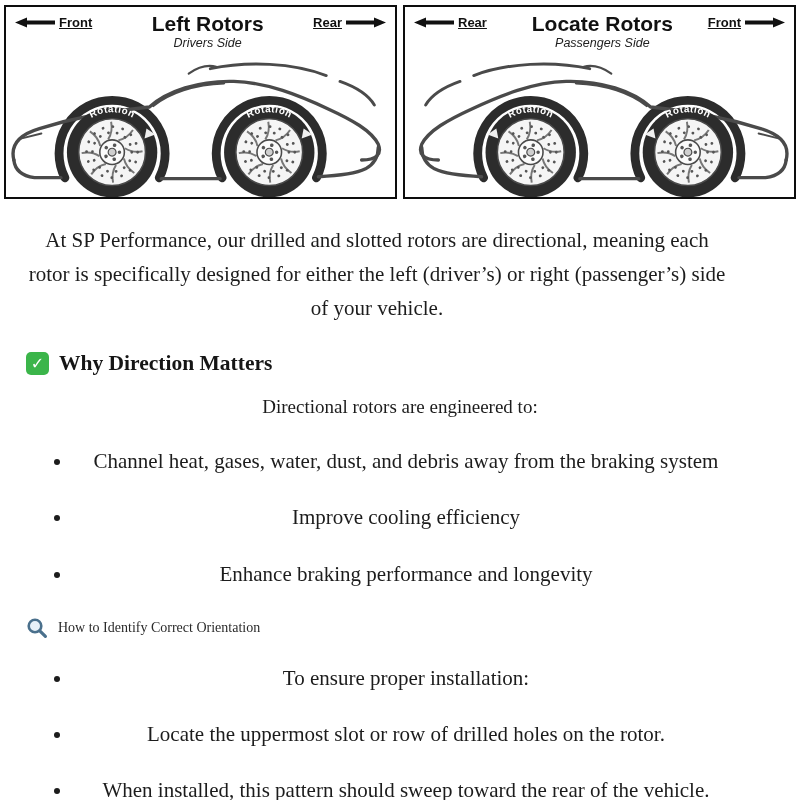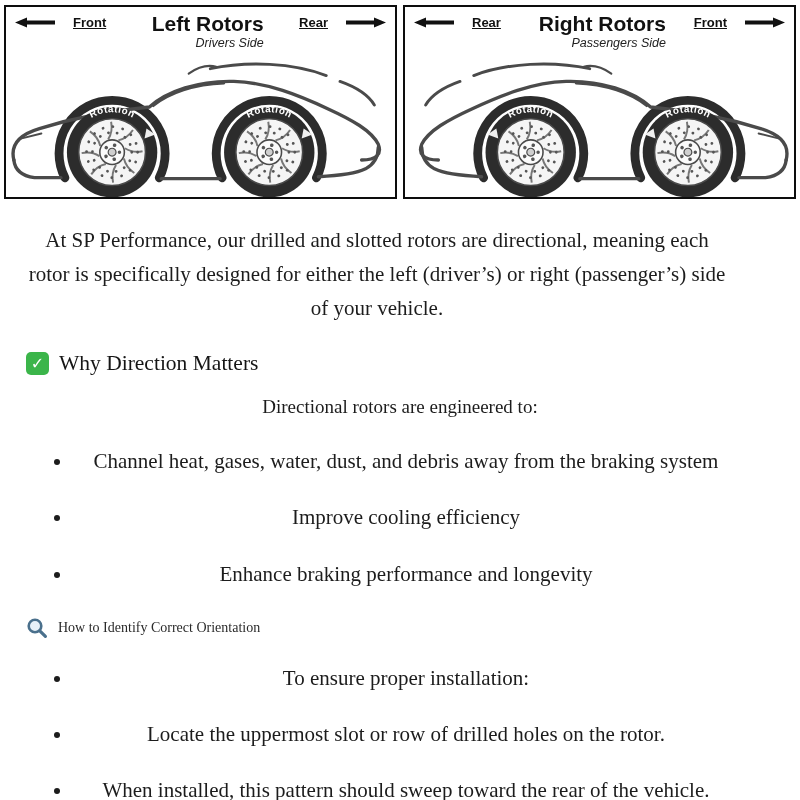--- a/index.html
+++ b/index.html
@@ -3,32 +3,32 @@
 <meta charset="utf-8">
 <style>
   html,body { margin:0; padding:0; background:#ffffff; }
   body { width:800px; font-family:"Liberation Serif", serif; color:#1c1c1c; }
 
   
   .diagram-row { display:flex; gap:6px; padding:5px 4px 2px; box-sizing:border-box; }
   .panel { flex:1; border:2px solid #0d0d0d; background:#fff; min-width:0; }
   .panel-header { display:flex; justify-content:space-between; align-items:flex-start;
                   padding:5px 8px 0; font-family:"Liberation Sans", sans-serif; }
-  .dir { display:flex; align-items:center; gap:17px; margin-top:3px; }
+  .dir { display:flex; align-items:center; gap:3px; margin-top:3px; }
   .dir-label { font-weight:bold; font-size:13px; text-decoration:underline; color:#111; }
-  .panel-titles { text-align:right; line-height:1.12;margin-left:10px; }
+  .panel-titles { text-align:center; line-height:1.12;margin-left:10px; }
   .panel-title { font-size:21px; font-weight:bold; color:#111; }
   .panel-subtitle { font-size:12.5px; font-style:italic; font-weight:normal; color:#222; }
   .car-svg { display:block; width:100%; height:auto; }
 
   
   .content { padding:4px 26px 14px;text-align:center; }
   .intro { font-size:21px; line-height:1.62; margin:18px 0 8px; max-width:702px; }
   .sec-heading { display:flex; align-items:center; gap:10px; margin:26px 0 8px; }
-  .sec-heading .txt-bold { font-size:21.5px; font-weight:normal; color:#151515; }
+  .sec-heading .txt-bold { font-size:21.5px; font-weight:bold; color:#151515; }
   .sec-heading .txt-reg { font-size:14px; font-weight:normal; color:#2a2a2a; }
   .check-icon { display:inline-flex; align-items:center; justify-content:center;
                 width:23px; height:23px; border-radius:5px; background:#3bb54a;
                 color:#fff; font-size:16px; font-weight:bold;
                 font-family:"DejaVu Sans", sans-serif; flex:0 0 auto; }
   .lead { font-size:19px; line-height:1.6; margin:16px 0 6px; }
   ul.blist { margin:10px 0 22px; padding-left:47px; }
   ul.blist li { font-size:21px; line-height:1.58; margin:23px 0; padding-left:2px;
                 max-width:662px; }
 </style>
@@ -105,21 +105,21 @@
 
   <div class="panel">
     <div class="panel-header">
       <div class="dir">
         <svg width="42" height="11" viewBox="0 0 42 11">
           <path d="M1,5.5 L13,0.5 L13,3.6 L41,3.6 L41,7.4 L13,7.4 L13,10.5 Z" fill="#111"></path>
         </svg>
         <span class="dir-label">Rear</span>
       </div>
       <div class="panel-titles">
-        <div class="panel-title">Right Rotors</div>
+        <div class="panel-title">Locate Rotors</div>
         <div class="panel-subtitle">Passengers Side</div>
       </div>
       <div class="dir">
         <span class="dir-label">Front</span>
         <svg width="42" height="11" viewBox="0 0 42 11">
           <path d="M41,5.5 L29,0.5 L29,3.6 L1,3.6 L1,7.4 L29,7.4 L29,10.5 Z" fill="#111"></path>
         </svg>
       </div>
     </div>
 

